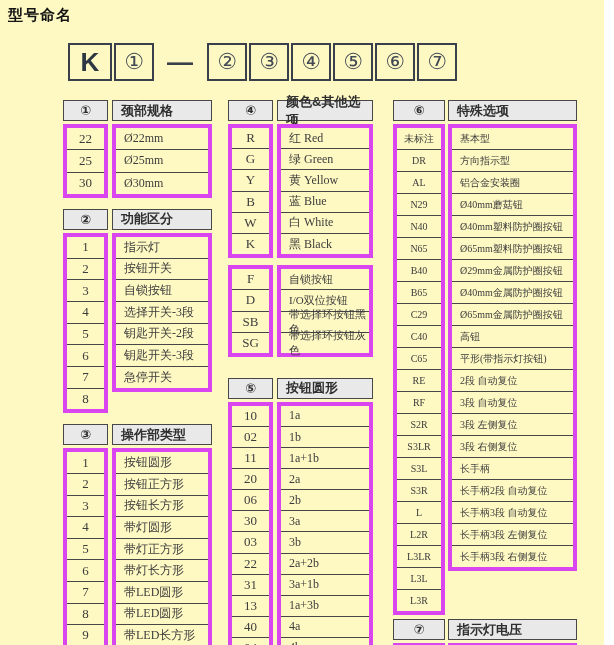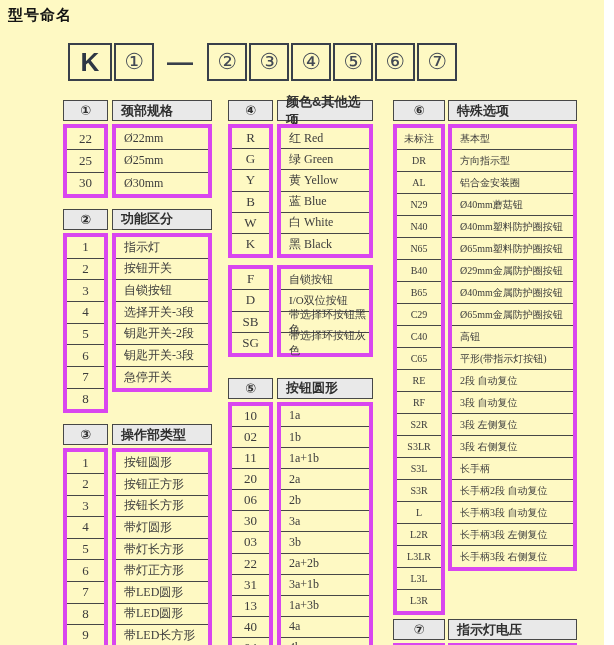--- a/index.html
+++ b/index.html
@@ -154,22 +154,22 @@
             <div class="cell code-cell">9</div>
           </div>
         </div>
         <div class="stack desc-stack">
           <div class="hdr">操作部类型</div>
           <div class="grp">
             <div class="cell desc-cell">按钮圆形</div>
             <div class="cell desc-cell">按钮正方形</div>
             <div class="cell desc-cell">按钮长方形</div>
             <div class="cell desc-cell">带灯圆形</div>
+            <div class="cell desc-cell">带灯正方形</div>
             <div class="cell desc-cell">带灯长方形</div>
-            <div class="cell desc-cell">带灯正方形</div>
             <div class="cell desc-cell">带LED圆形</div>
             <div class="cell desc-cell">带LED圆形</div>
             <div class="cell desc-cell">带LED长方形</div>
           </div>
         </div>
       </div>
     </div>
   <div class="col" id="col-middle">
       <div class="tbl t4">
         <div class="stack code-stack">

